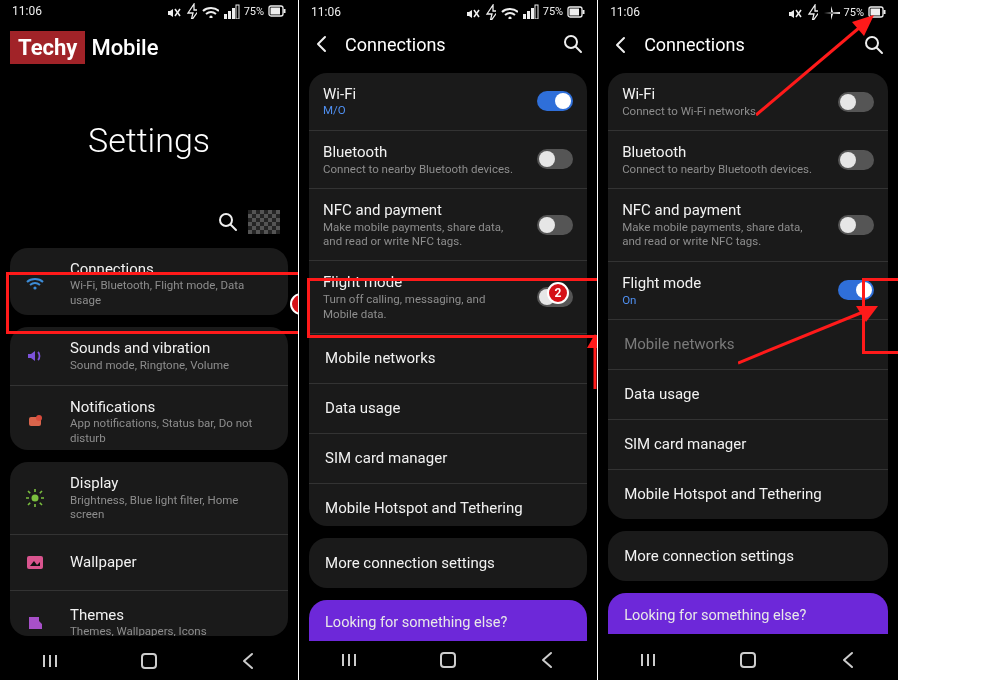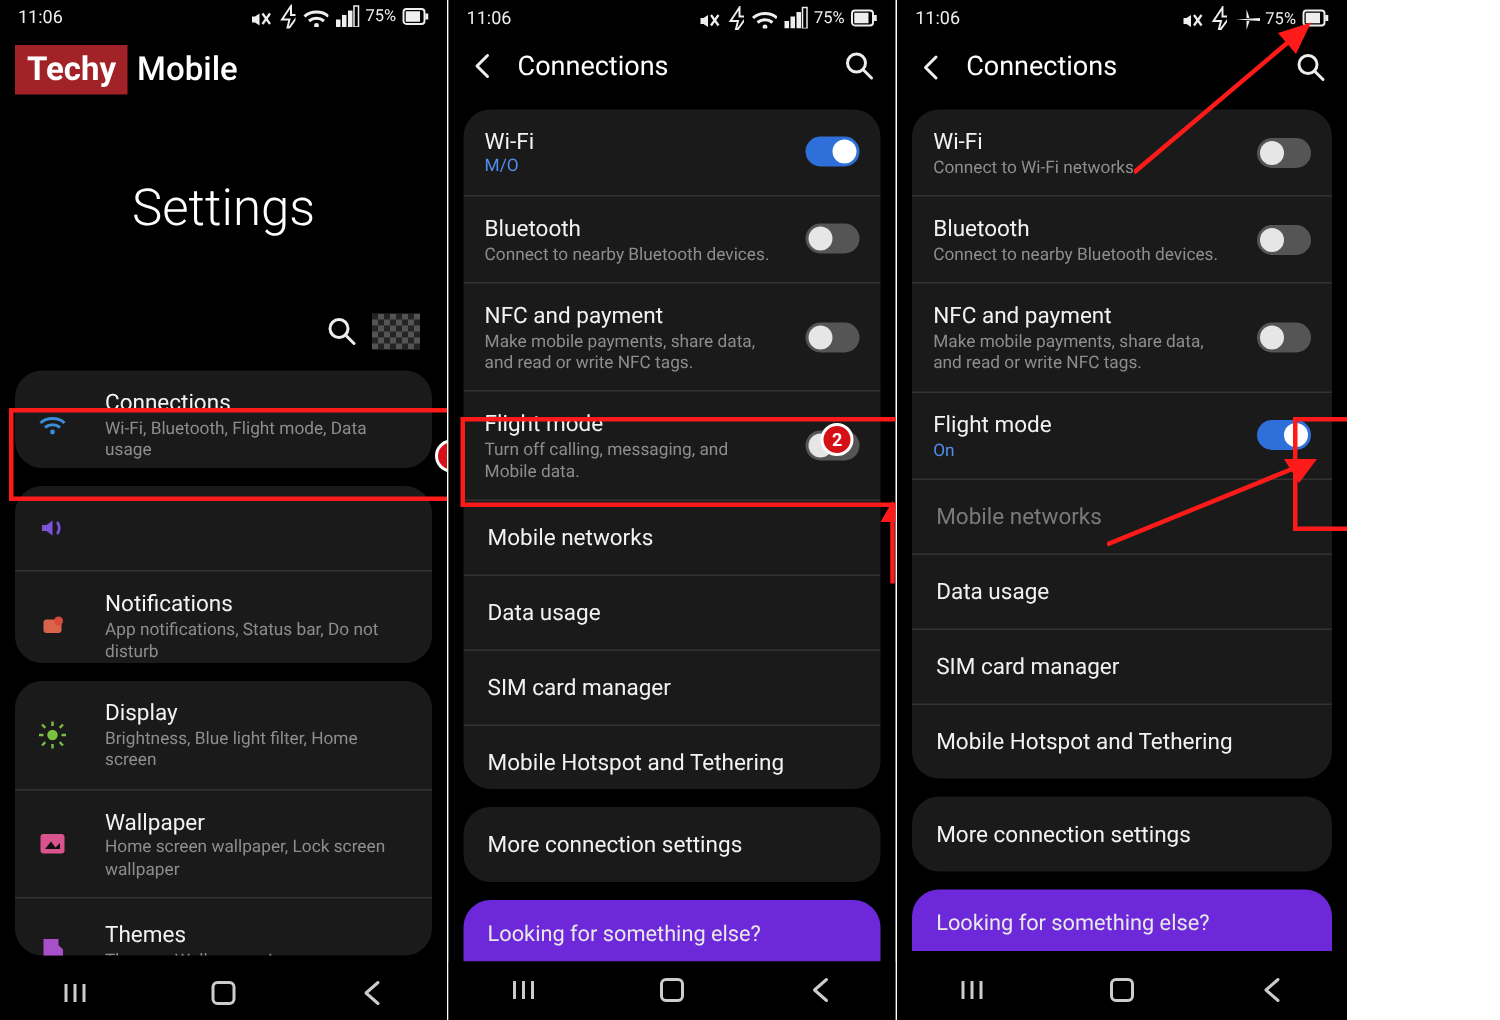--- a/index.html
+++ b/index.html
@@ -214,20 +214,24 @@
       </div>
     </div>
 
     <div class="group">
       <div class="row">
         <span class="row-icon" style="color:#7c52d9">
             <svg width="20" height="20">
               <use href="#i-sound"></use>
             </svg>
           </span>
+        <div class="row-text">
+          <div class="row-title">Sounds and vibration</div>
+          <div class="row-sub">Sound mode, Ringtone, Volume</div>
+        </div>
       </div>
       <div class="row">
         <span class="row-icon" style="color:#d9644b">
             <svg width="20" height="18">
               <use href="#i-notif"></use>
             </svg>
           </span>
         <div class="row-text">
           <div class="row-title">Notifications</div>
           <div class="row-sub">App notifications, Status bar, Do not disturb</div>
@@ -248,21 +252,20 @@
         </div>
       </div>
       <div class="row">
         <span class="row-icon" style="color:#d9548e">
             <svg width="20" height="18">
               <use href="#i-wallpaper"></use>
             </svg>
           </span>
         <div class="row-text">
           <div class="row-title">Wallpaper</div>
-          <div class="row-sub">Home screen wallpaper, Lock screen wallpaper</div>
         </div>
       </div>
       <div class="row" style="padding-bottom:4px;">
         <span class="row-icon" style="color:#a750c9">
             <svg width="20" height="18">
               <use href="#i-themes"></use>
             </svg>
           </span>
         <div class="row-text">
           <div class="row-title">Themes</div>

